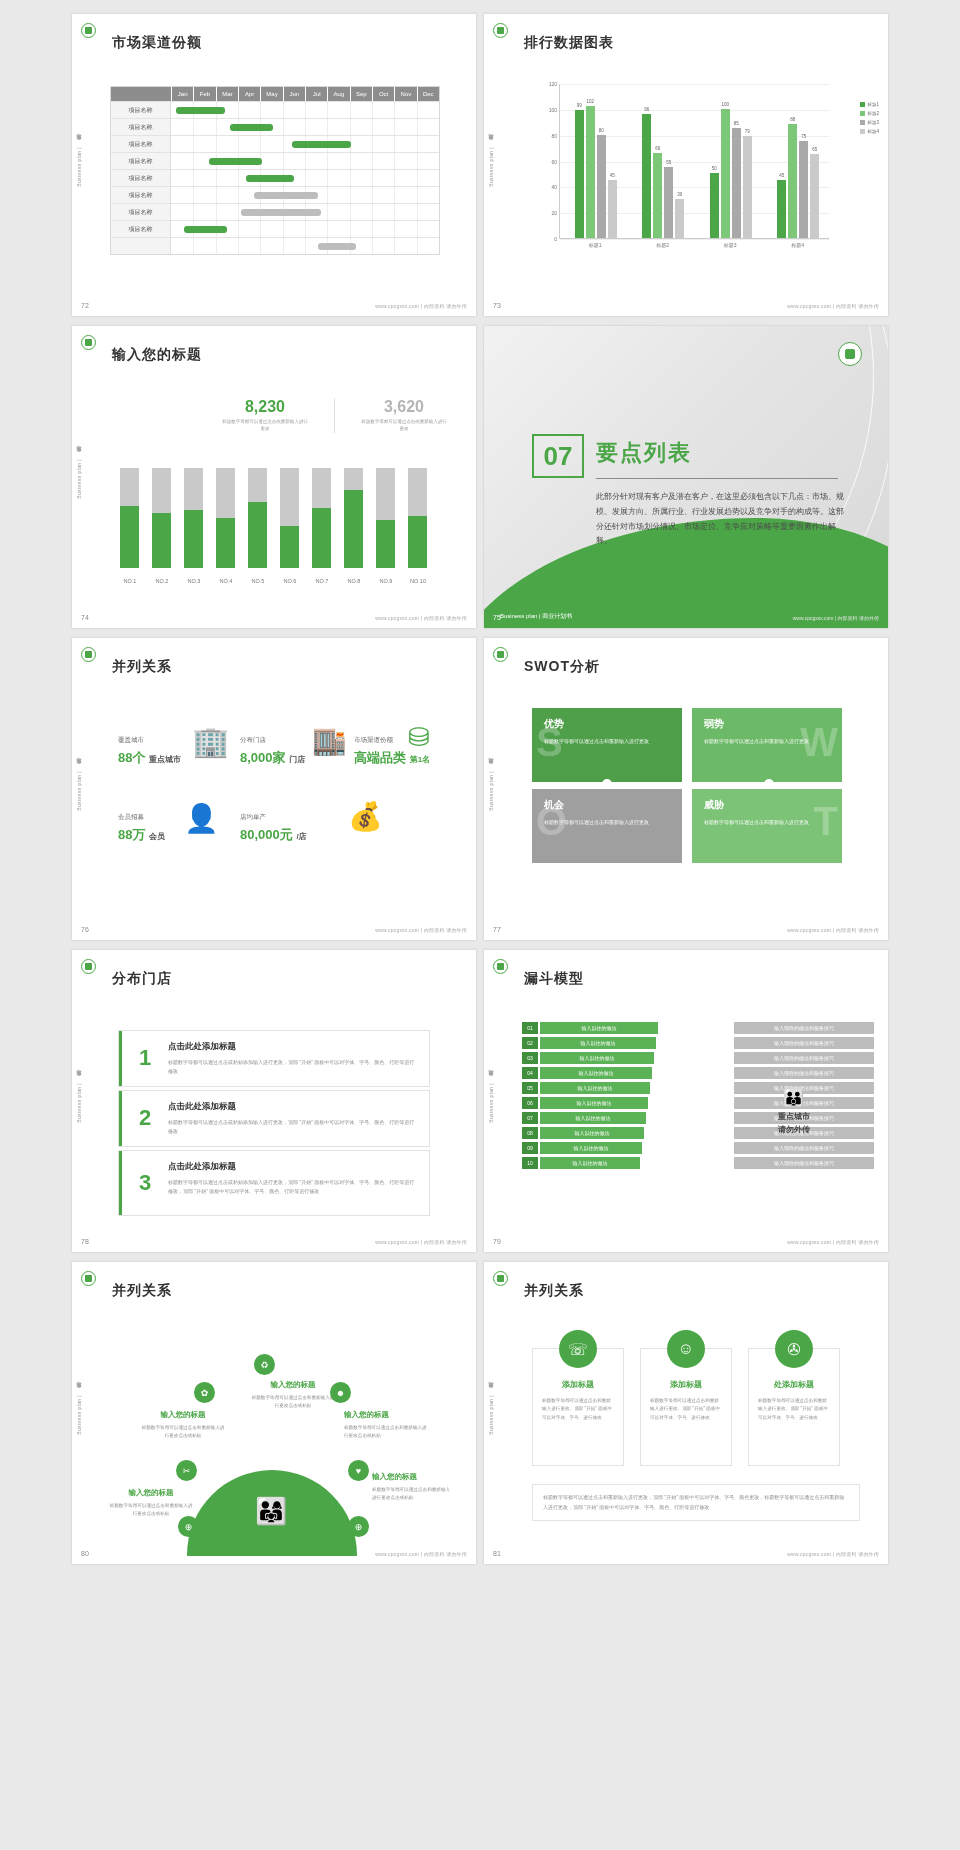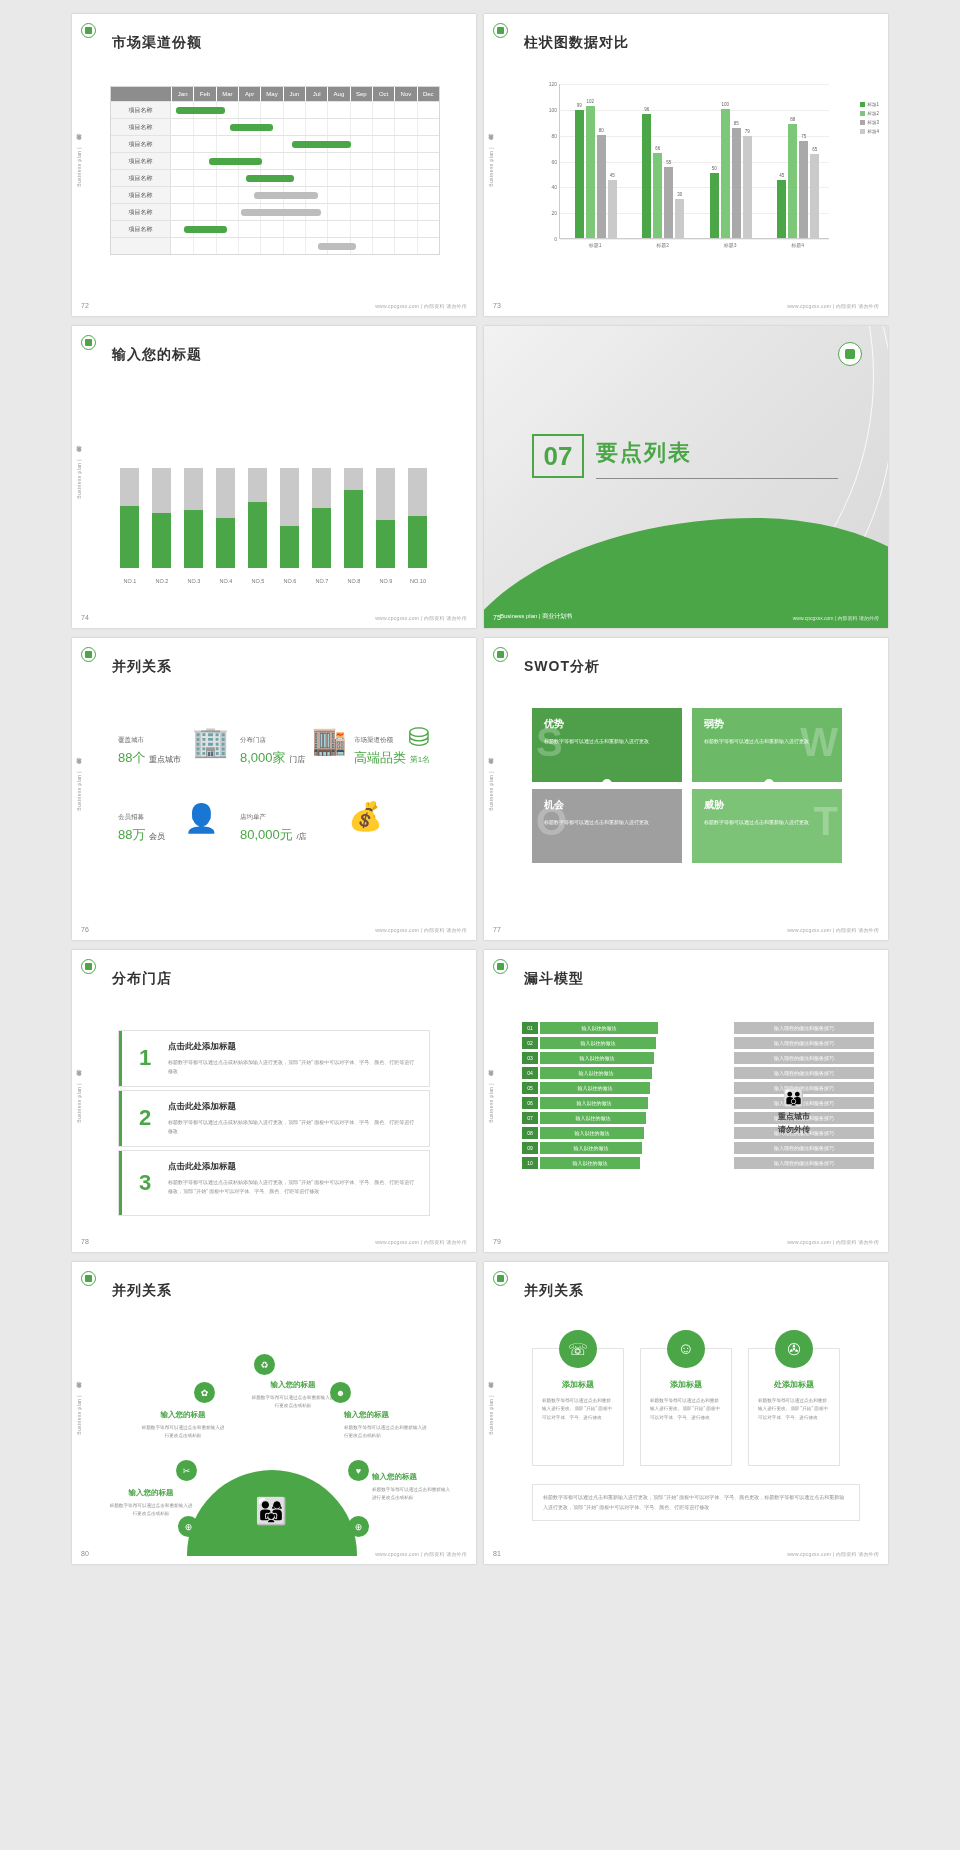--- a/index.html
+++ b/index.html
@@ -177,21 +177,21 @@
   }
   .cover-badge::after{
     content:""; position:absolute; left:6px; top:6px; width:10px;height:10px;background:#4aa646;border-radius:2px;
   }
   .cover-foot { position: absolute; left: 16px; bottom: 7px; font-size: 6px; color: #fff; }
   .cover-foot-r { position: absolute; right: 9px; bottom: 7px; font-size: 5px; color: #e6e6e6; }
 
   
   .stat { position: absolute; }
   .stat .lab { font-size: 6.5px; color: #6d6d6d; }
-  .stat .val { font-size: 13px; color: #4aa646; font-weight: normal; margin-top: 4px;}
+  .stat .val { font-size: 13px; color: #4aa646; font-weight: bold; margin-top: 4px;}
   .stat .val small { font-size: 8px; }
   .sticon { position: absolute; color: #4aa646; }
 
   
   .swot { position: absolute; left: 48px; top: 70px; width: 310px; height: 155px; }
   .swot-q {
     position: absolute; width: 150px; height: 74px; padding: 9px 12px; color: #fff;
   }
   .swot-q h4 { margin: 0 0 6px; font-size: 10px; font-weight: bold; }
   .swot-q p { margin: 0; font-size: 5px; line-height: 1.7; opacity: 0.95;}
@@ -432,21 +432,21 @@
           </div>
         </div>
     </div>
     <div class="pagenum">72</div>
     <div class="footer-right">www.cpcgxsx.com | 内部资料 请勿外传</div>
   </div>
 
   <div class="slide">
     <div class="logo"></div>
     <div class="sidetext">Business plan | 商业计划书</div>
-    <div class="slide-title">柱状图数据对比</div>
+    <div class="slide-title">排行数据图表</div>
     <div class="bchart">
       <div class="by-axis" id="bar-yaxis">
           <span style="top: 155px;">0</span>
           <span style="top: 129.167px;">20</span>
           <span style="top: 103.333px;">40</span>
           <span style="top: 77.5px;">60</span>
           <span style="top: 51.6667px;">80</span>
           <span style="top: 25.8333px;">100</span>
           <span style="top: 0px;">120</span>
         </div>
@@ -539,20 +539,31 @@
         </div>
     </div>
     <div class="pagenum">73</div>
     <div class="footer-right">www.cpcgxsx.com | 内部资料 请勿外传</div>
   </div>
 
   <div class="slide">
     <div class="logo"></div>
     <div class="sidetext">Business plan | 商业计划书</div>
     <div class="slide-title">输入您的标题</div>
+    <div class="rank-top">
+      <div>
+        <div class="rank-big">8,230</div>
+        <div class="rank-sub">标题数字等都可以通过点击或重新输入进行更改</div>
+      </div>
+      <div class="rank-div"></div>
+      <div>
+        <div class="rank-big grey">3,620</div>
+        <div class="rank-sub">标题数字等都可以通过点击或重新输入进行更改</div>
+      </div>
+    </div>
     <div class="rchart" id="rank-chart">
         <div class="rcol" style="left: 0px;">
           <div class="grey" style="height: 38px;"></div>
           <div class="grn" style="height: 62px;"></div>
         </div>
         <div class="rlbl" style="left: 10px;">NO.1</div>
         <div class="rcol" style="left: 32px;">
           <div class="grey" style="height: 45px;"></div>
           <div class="grn" style="height: 55px;"></div>
         </div>
@@ -609,20 +620,21 @@
       <i style="left:-190px;top:-200px;width:620px;height:620px;"></i>
       <i style="left:-170px;top:-170px;width:620px;height:620px;"></i>
       <i style="left:-150px;top:-140px;width:620px;height:620px;"></i>
     </div>
     <div class="cover-dark"></div>
     <div class="cover-green"></div>
     <div class="cover-badge"></div>
     <div class="cover-num">07</div>
     <div class="cover-ttl">要点列表</div>
     <div class="cover-rule"></div>
+    <div class="cover-body">此部分针对现有客户及潜在客户，在这里必须包含以下几点：市场、规模、发展方向、所属行业、行业发展趋势以及竞争对手的构成等。这部分还针对市场划分情况、市场定位、竞争应对策略等重要因素作出解释。</div>
     <div class="cover-foot">Business plan | 商业计划书</div>
     <div class="cover-foot-r">www.cpcgxsx.com | 内部资料 请勿外传</div>
     <div class="pagenum" style="color:#fff">75</div>
   </div>
 
   <div class="slide">
     <div class="logo"></div>
     <div class="sidetext">Business plan | 商业计划书</div>
     <div class="slide-title">并列关系</div>
 

